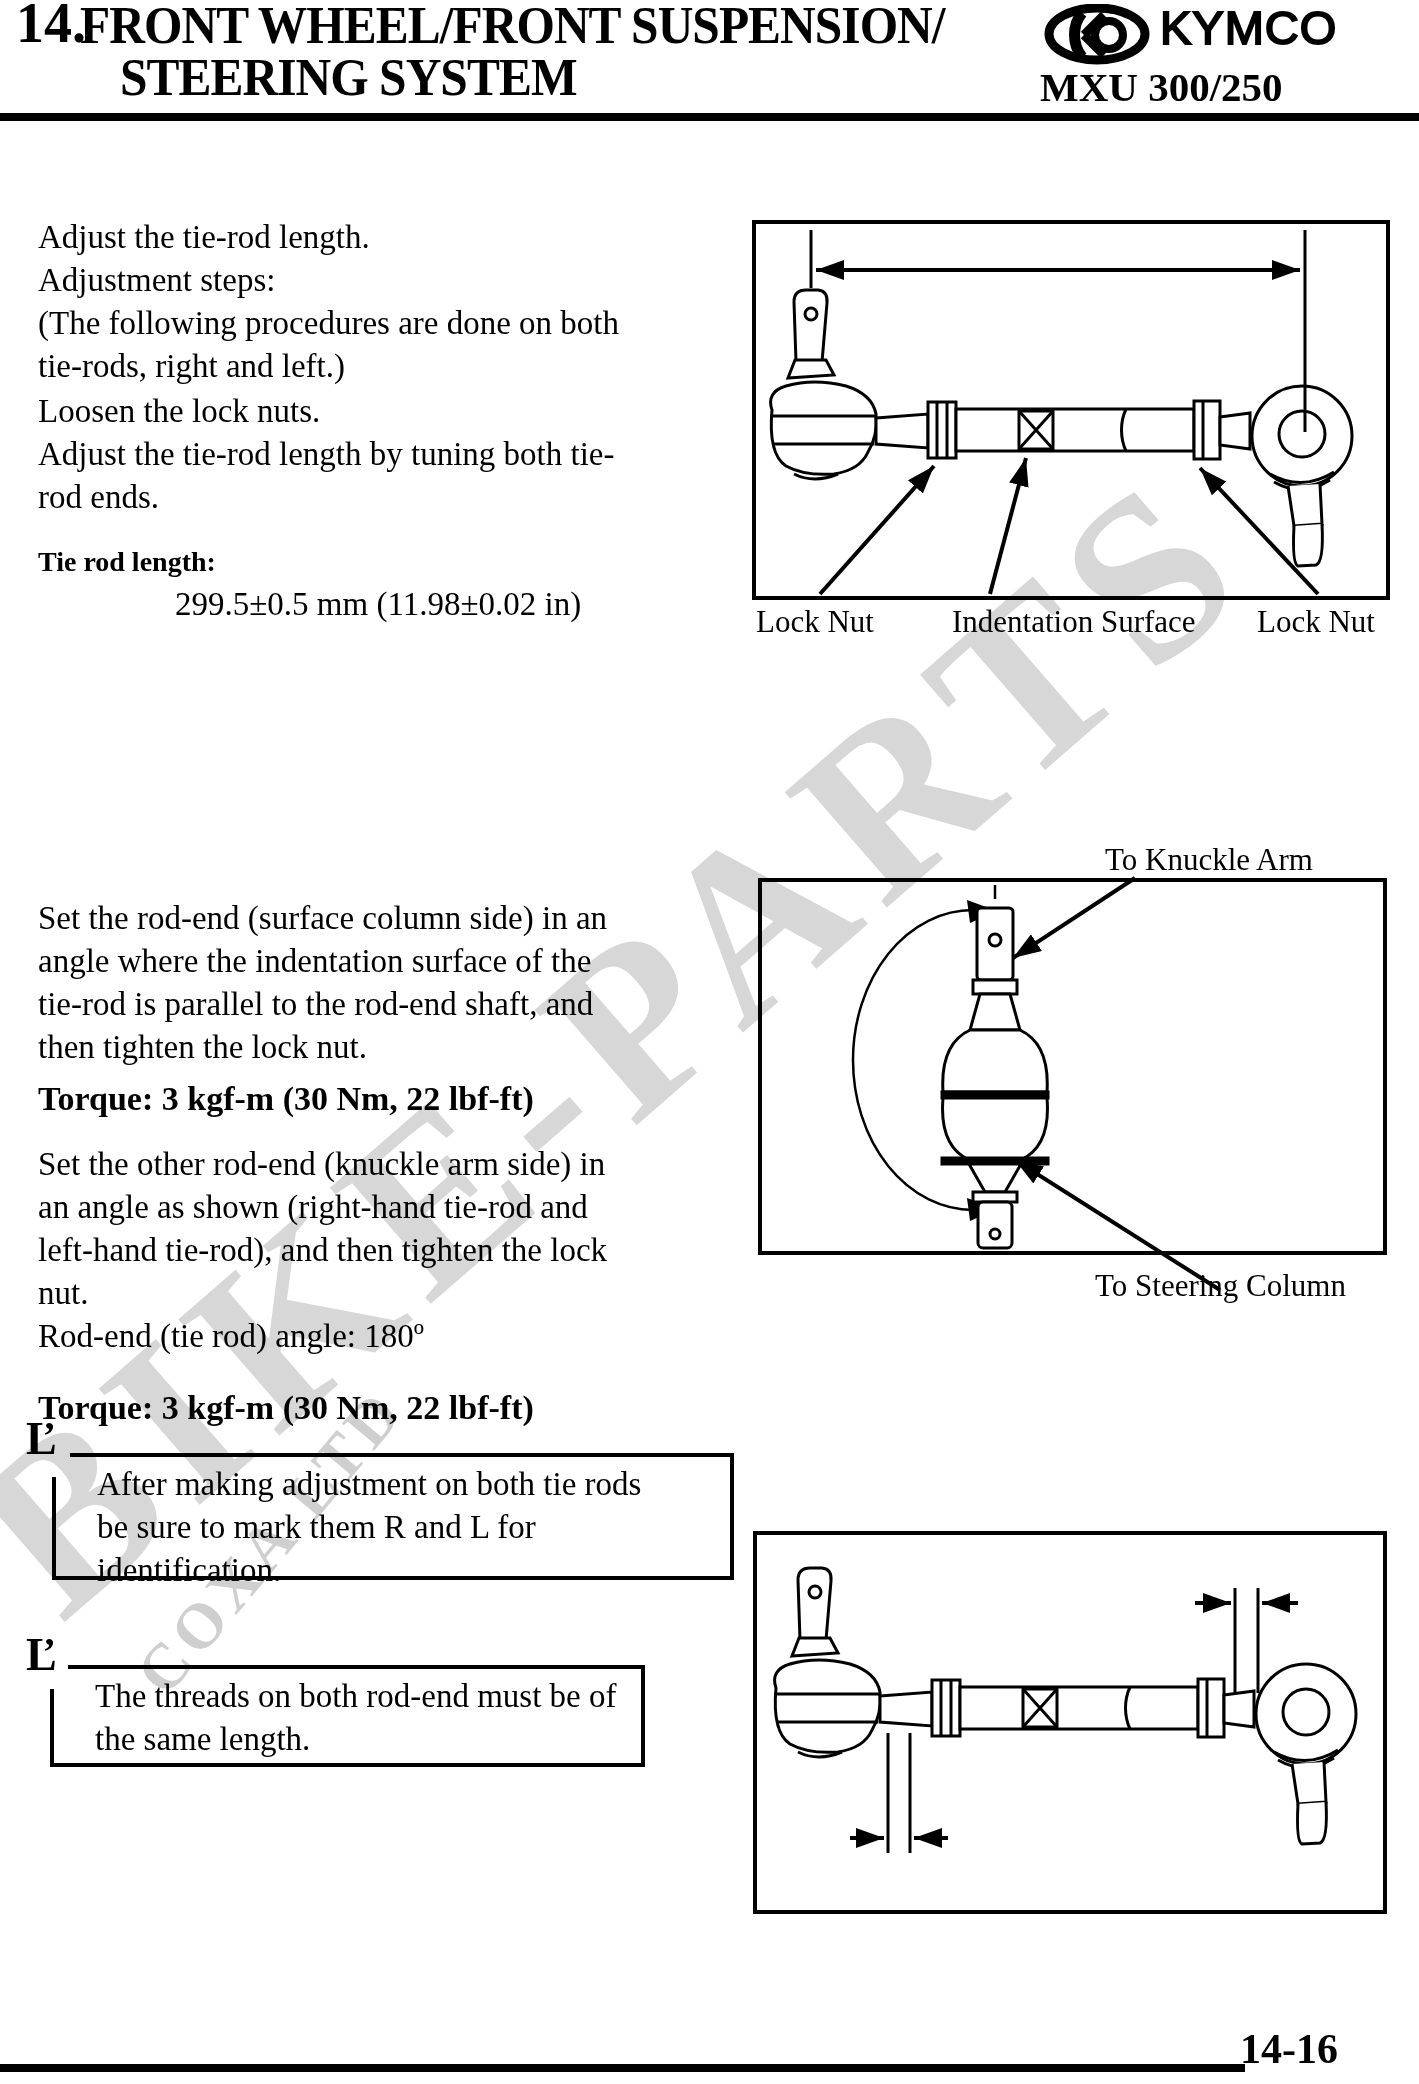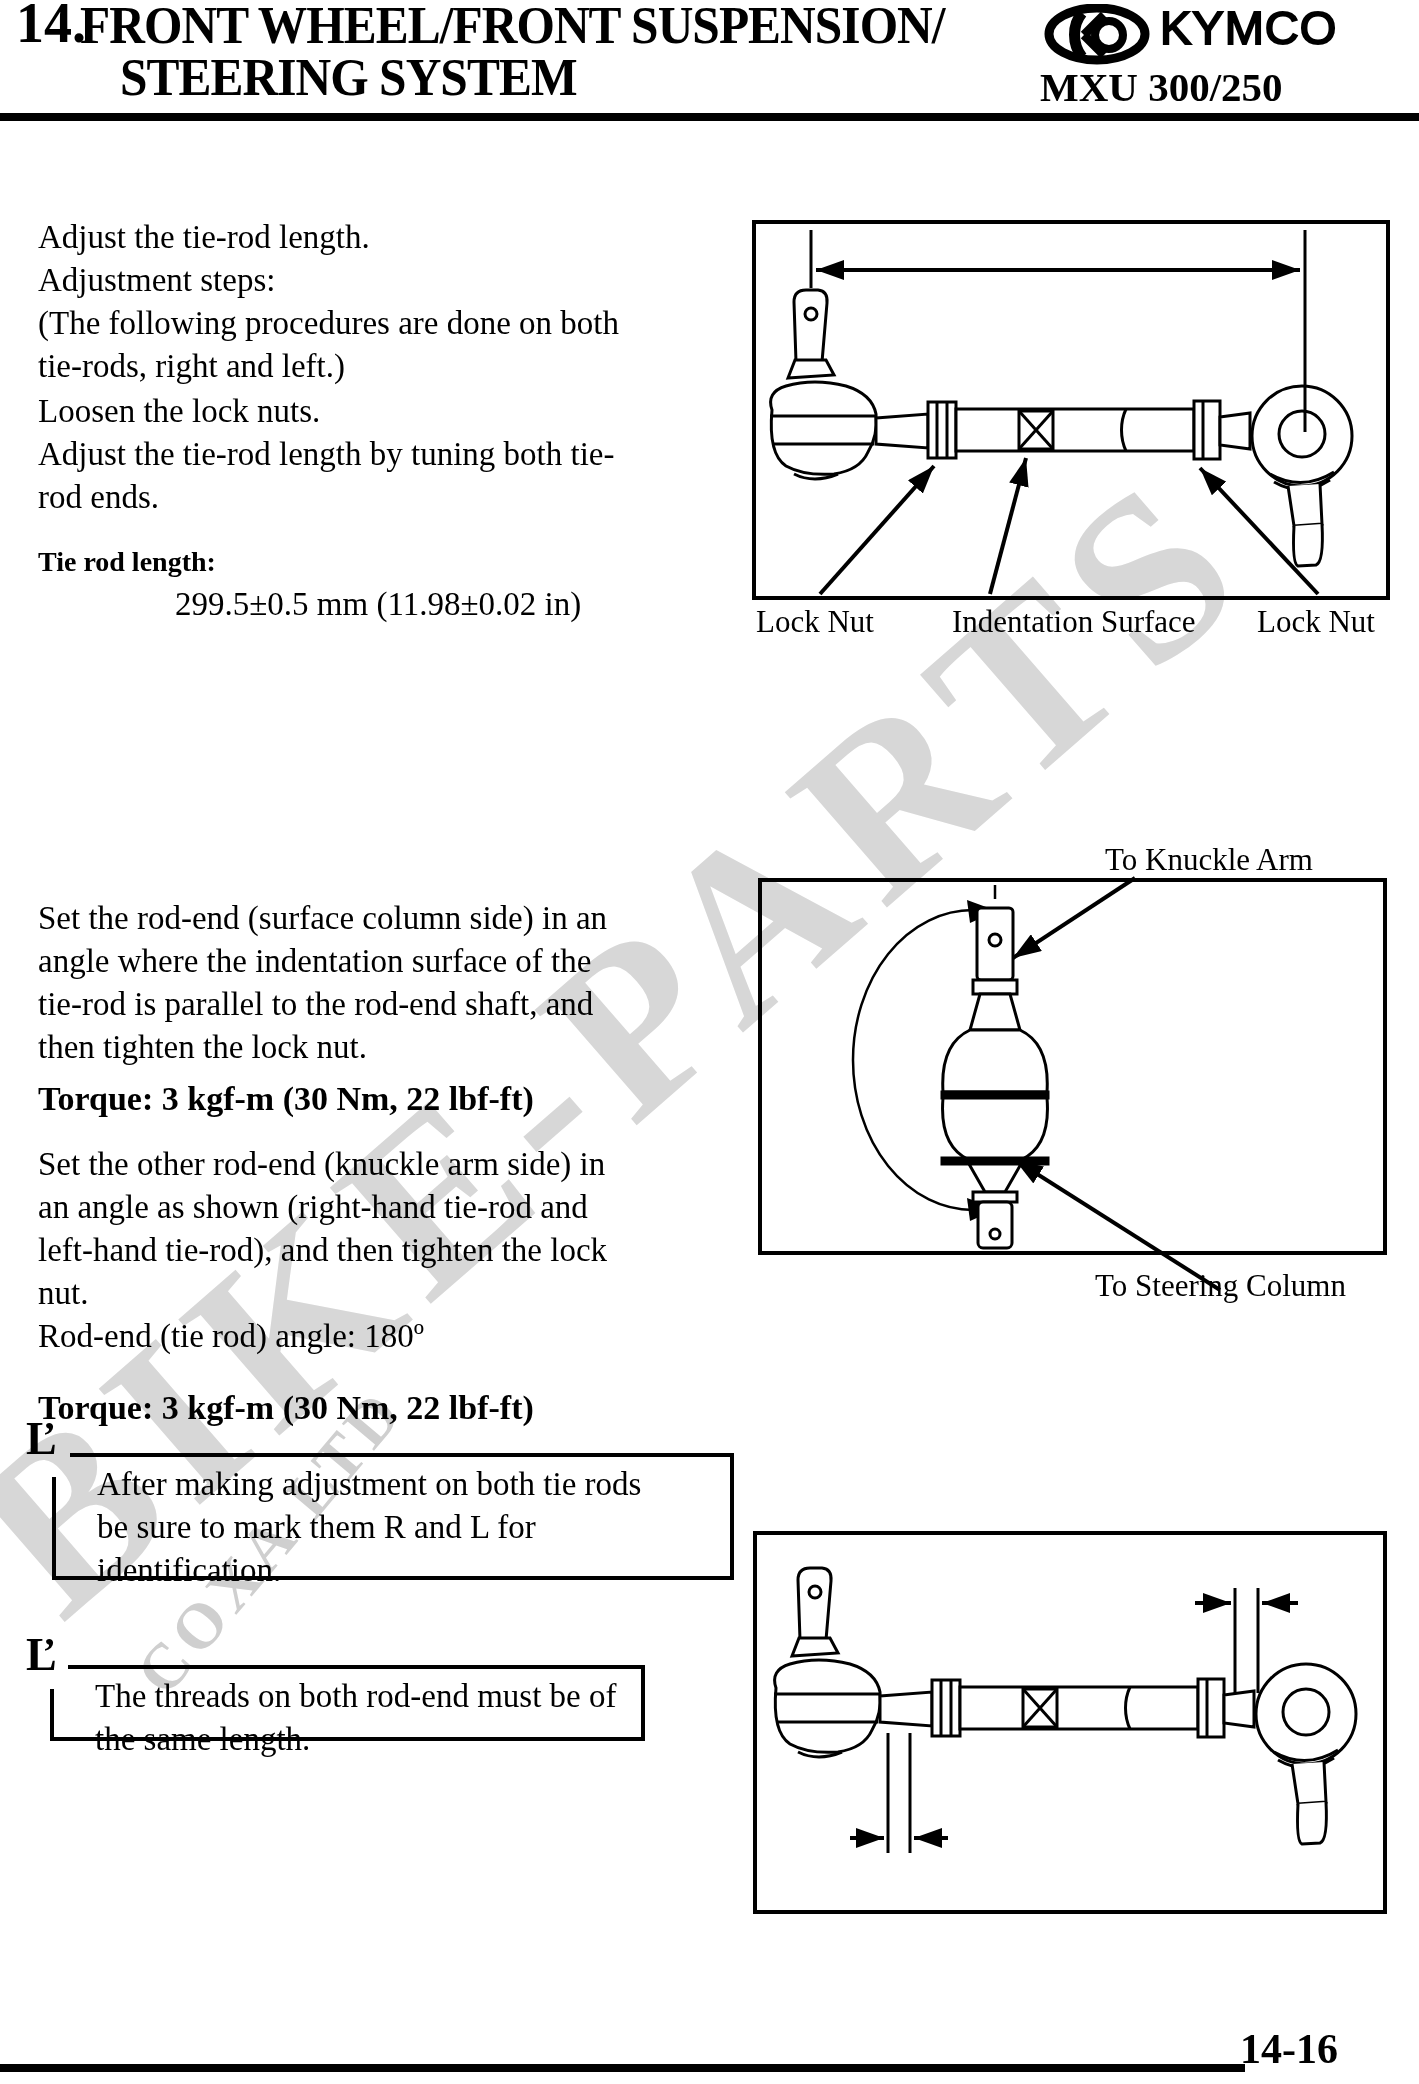--- a/index.html
+++ b/index.html
@@ -130,21 +130,21 @@
     <div class="bb"></div>
     <div class="bl"></div>
     <div class="note-text">
       <div>After making adjustment on both tie rods</div>
       <div>be sure to mark them R and L for</div>
       <div>identification.</div>
     </div>
   </div>
 
   <div class="t note-icon" style="left:26px;top:1632px">Ľ</div>
-  <div class="note-box" style="left:50px;top:1665px;width:595px;height:76px">
+  <div class="note-box" style="left:50px;top:1665px;width:595px;height:102px">
     <div class="bt"></div>
     <div class="br"></div>
     <div class="bb"></div>
     <div class="bl"></div>
     <div class="note-text">
       <div>The threads on both rod-end must be of</div>
       <div>the same length.</div>
     </div>
   </div>
 

